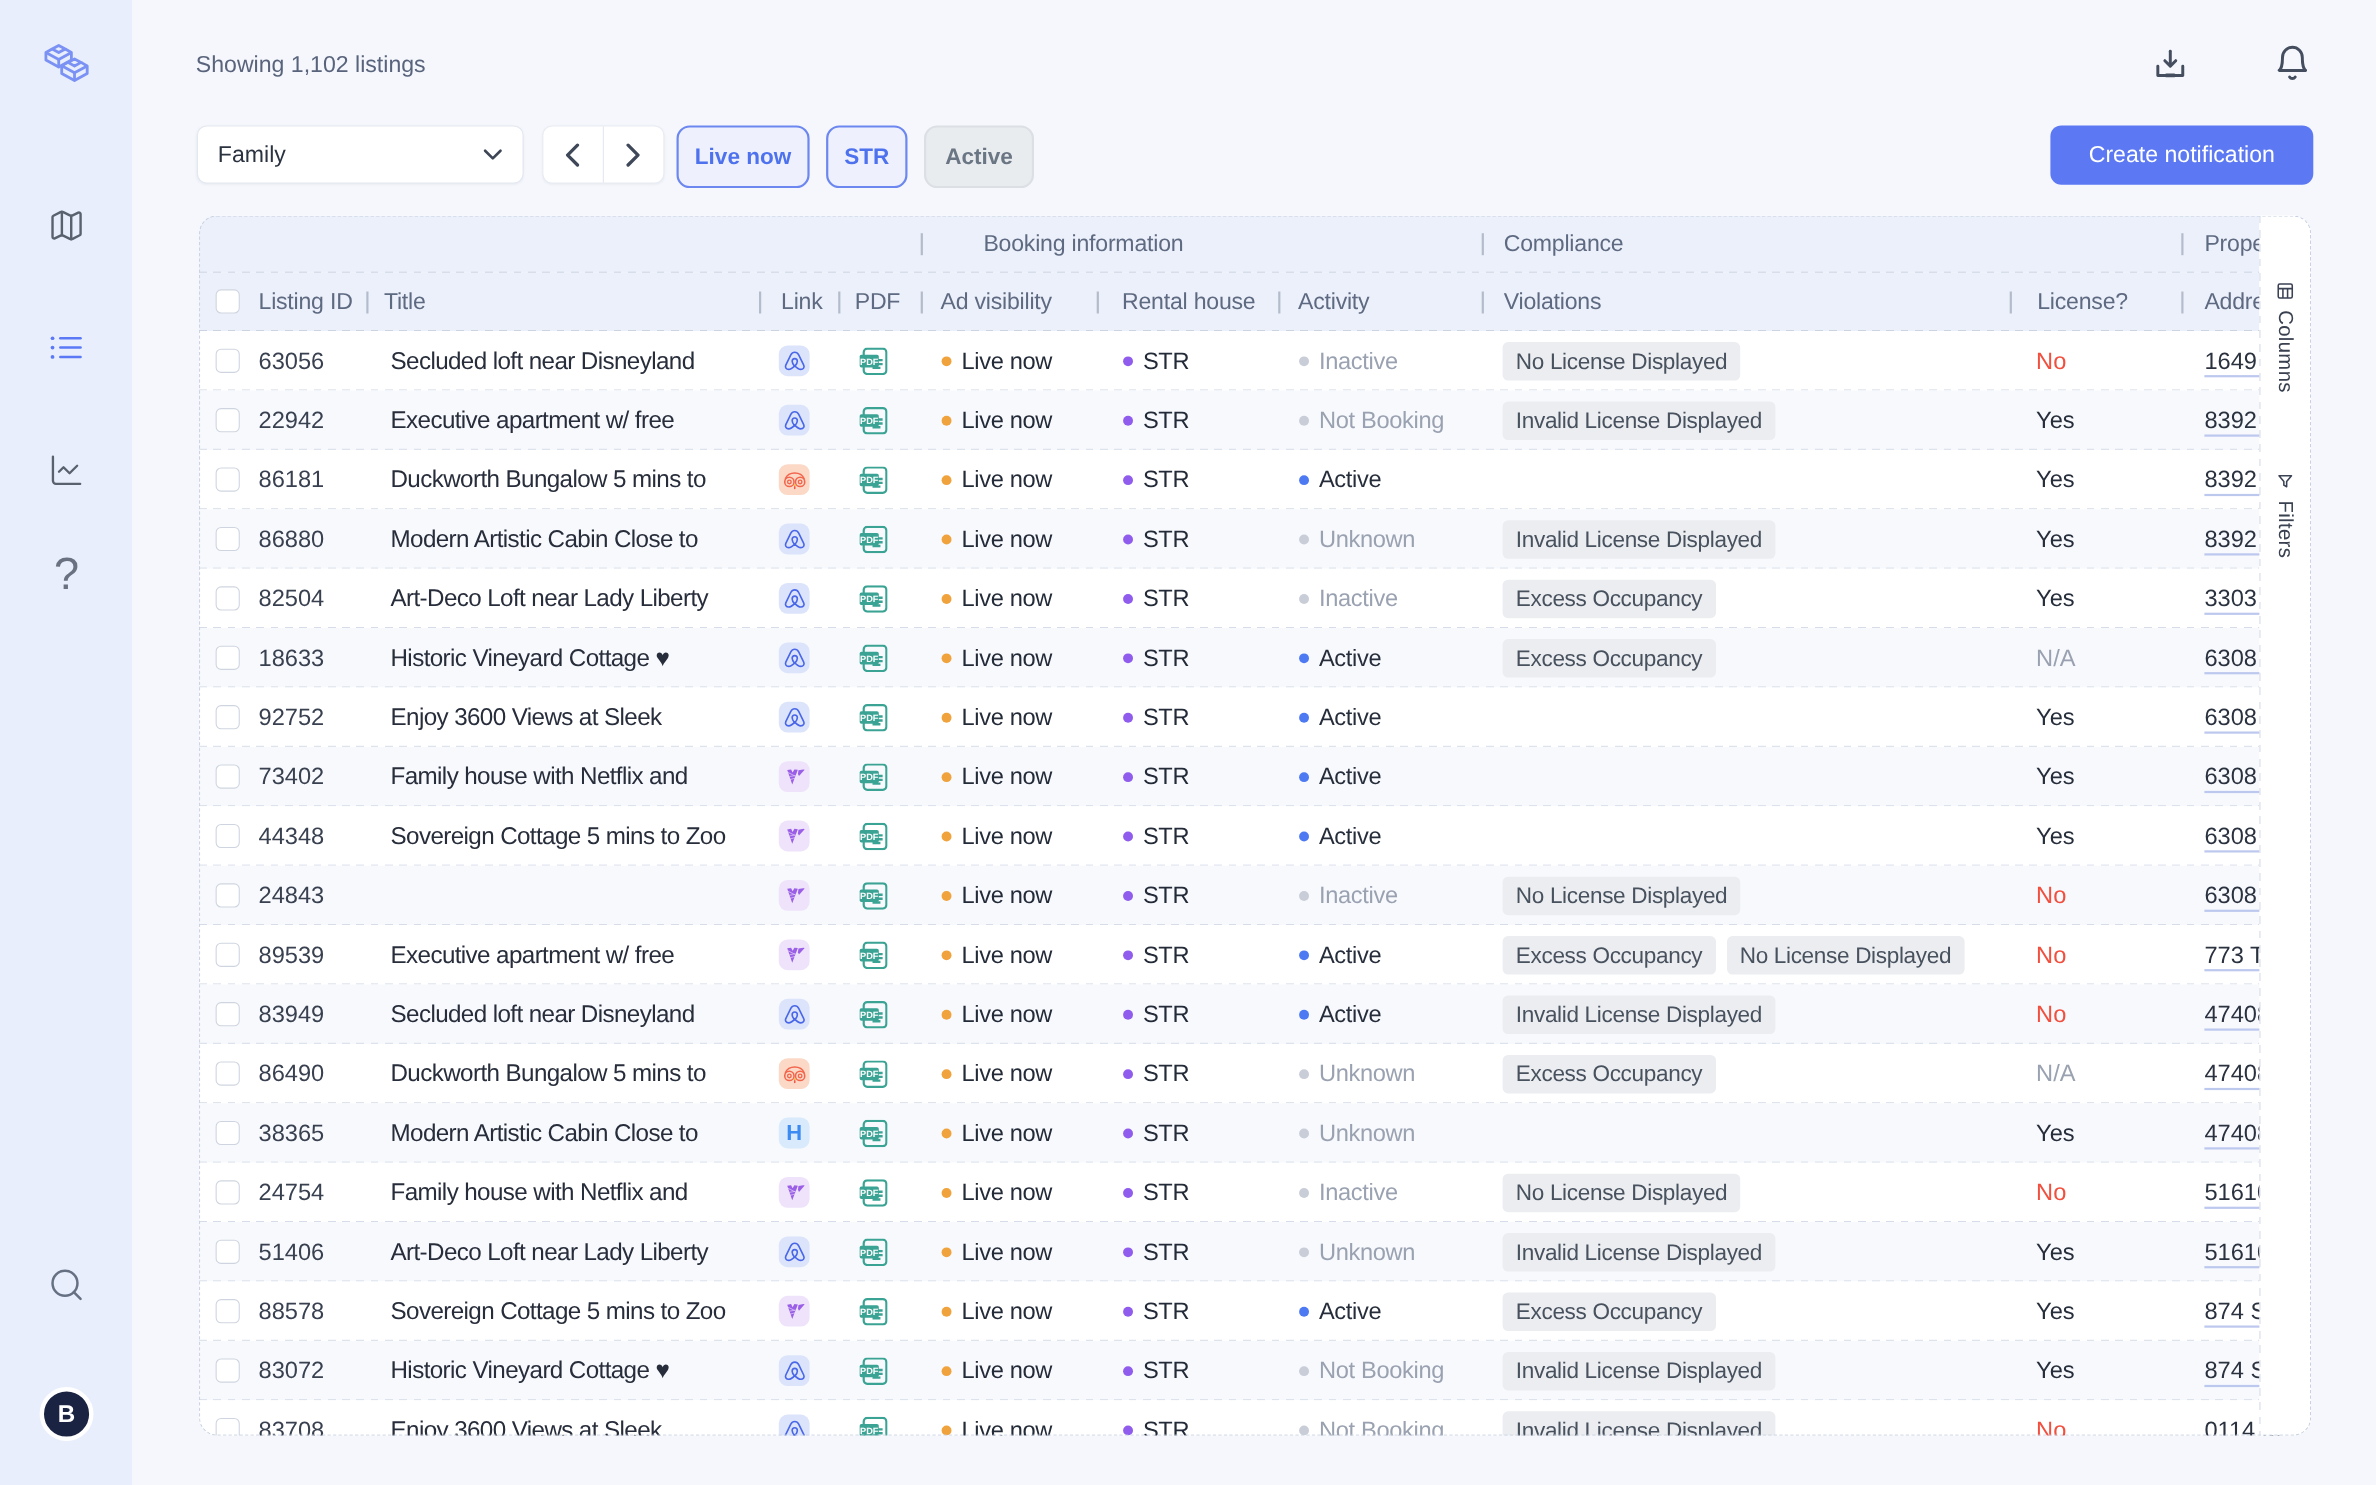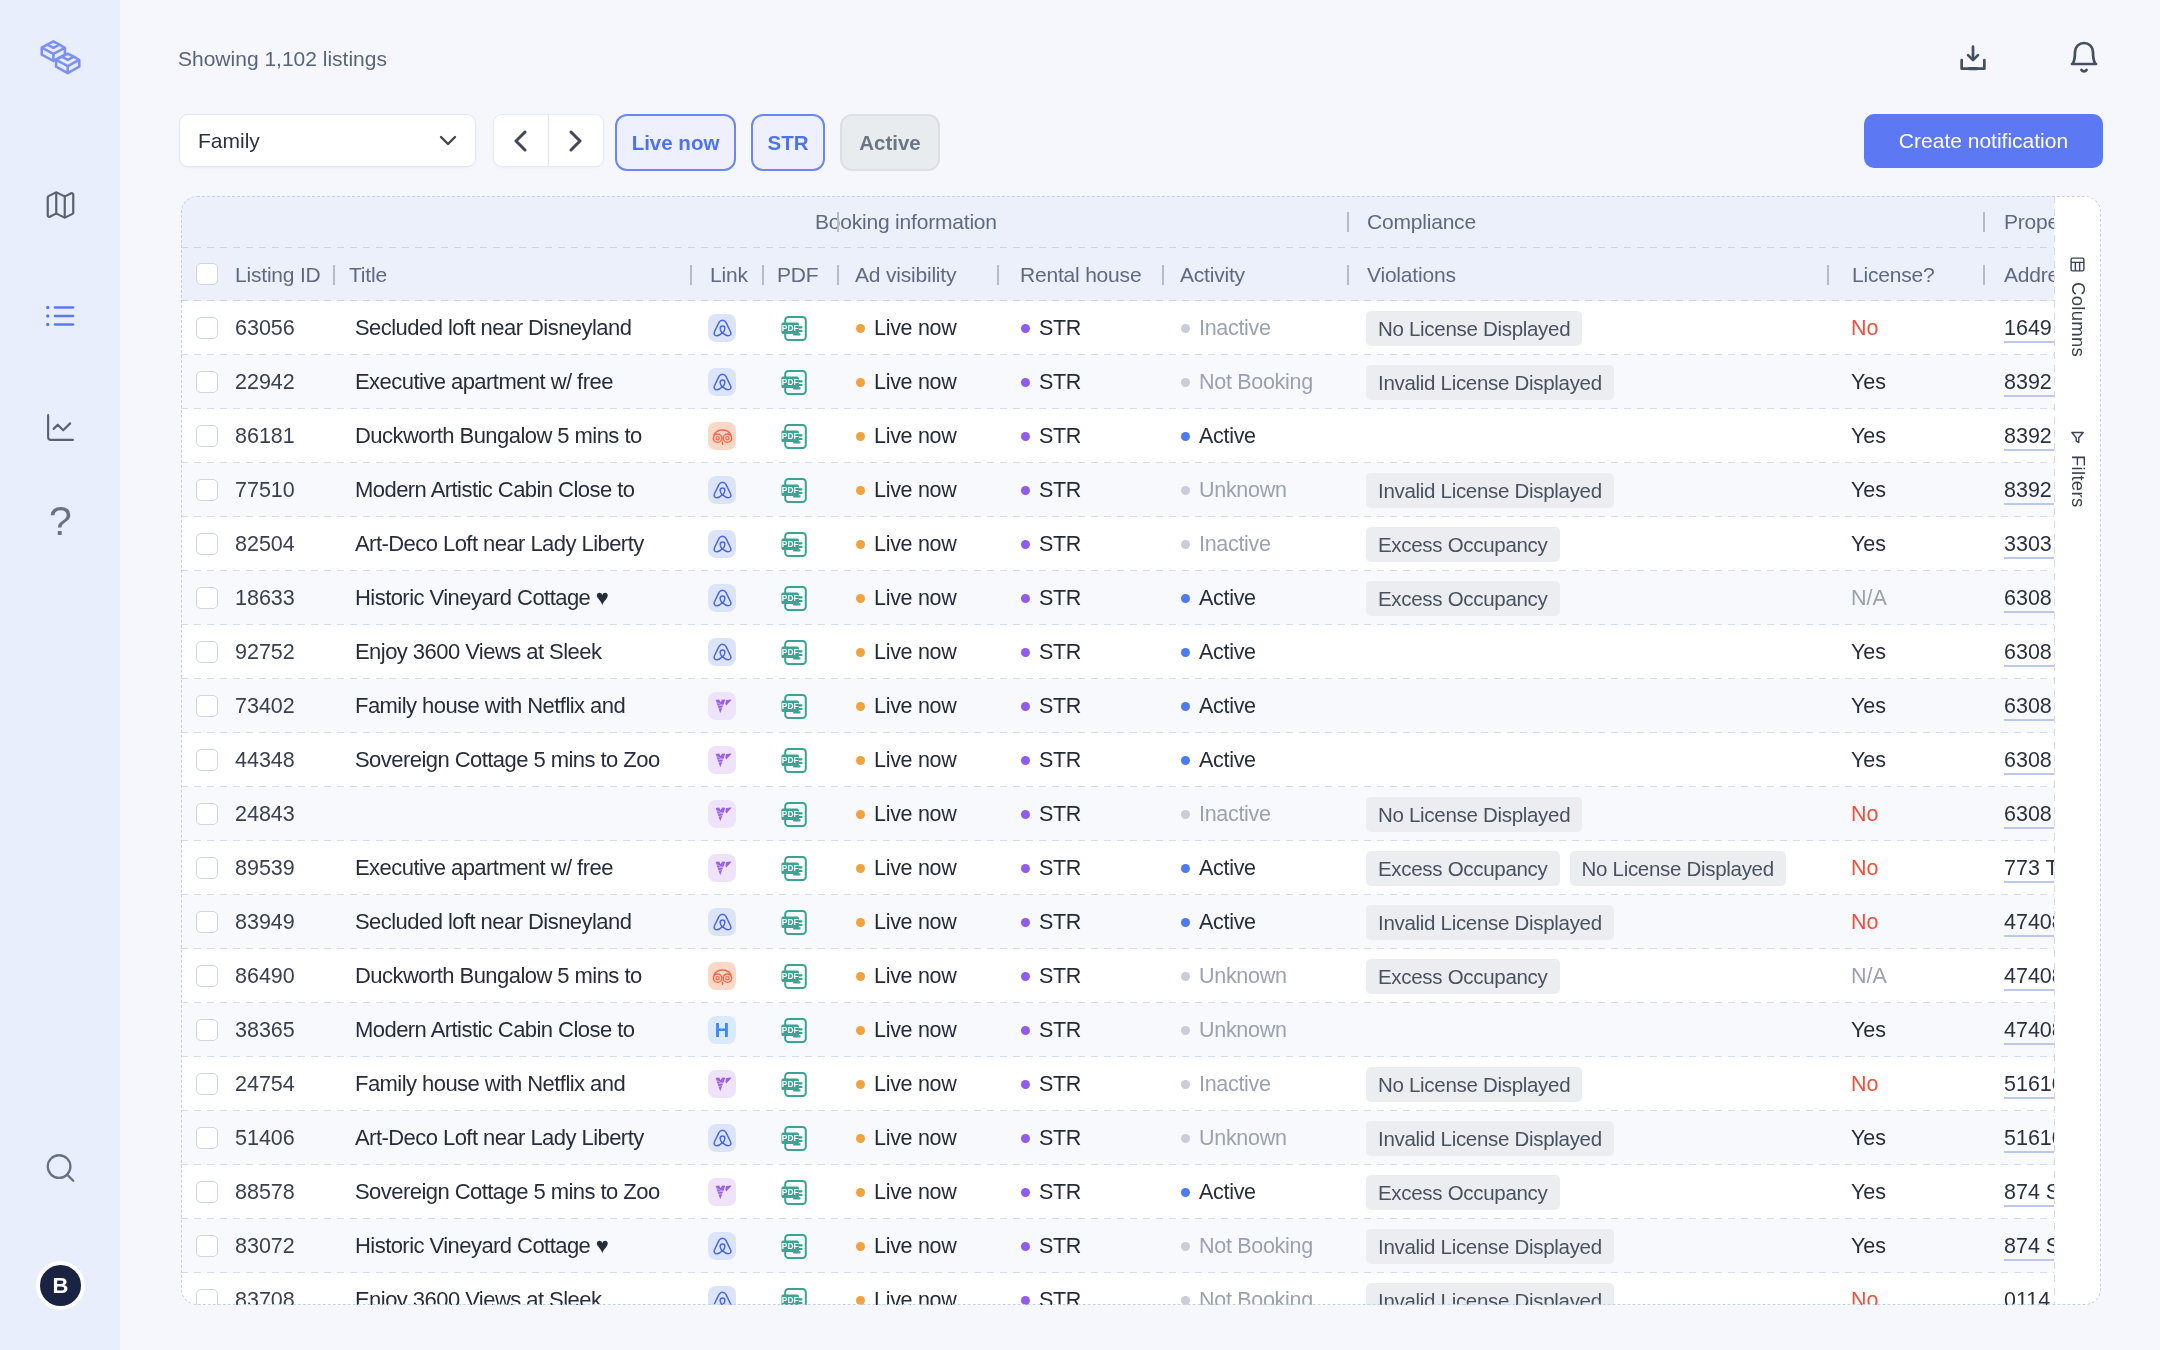--- a/index.html
+++ b/index.html
@@ -128,21 +128,21 @@
         <path d="m2 2 9 9-9 9"></path>
       </svg>
     </div>
   </div>
 <div class="chipbtn cblue" style="left:615px;width:121px">Live now</div>
 <div class="chipbtn cblue" style="left:751px;width:74px">STR</div>
 <div class="chipbtn cgray" style="left:840px;width:100px">Active</div>
 <div class="create">Create notification</div>
 <div class="tablewrap">
 <div class="ghead">
-      <span class="hlabel" style="left:634px">Booking information</span>
+      <span class="hlabel" style="left:713px">Booking information</span>
       <span class="hlabel" style="left:1186px">Compliance</span>
       <span class="hlabel" style="left:1823px">Properties</span>
       <span class="sep" style="left:656px"></span>
       <span class="sep" style="left:1166px"></span>
       <span class="sep" style="left:1802px"></span>
     </div>
 <div class="chead">
       <span class="cb" style="left:15px"></span>
       <span class="hlabel" style="left:54px">Listing ID</span>
       <span class="hlabel" style="left:168px">Title</span>
@@ -257,21 +257,21 @@
         </span>
         <span class="cvis"><i class="dot" style="background:#f0a33c"></i><b class="vt">Live now</b></span>
         <span class="crent"><i class="dot" style="background:#8f5ced"></i><b class="vt">STR</b></span>
         <span class="cact"><i class="dot" style="background:#4d7af2"></i><b class="vt txd">Active</b></span>
         <span class="cvio"></span>
         <span class="clic txd">Yes</span>
         <span class="caddr"><u>8392 N</u></span>
       </div>
 <div class="tr">
         <span class="cb"></span>
-        <span class="cid">77510</span>
+        <span class="cid">86880</span>
         <span class="ctitle">Modern Artistic Cabin Close to</span>
         <span class="clink">
           <span class="badge ba">
             <svg width="21" height="21" viewBox="0 0 24 24" fill="none" stroke="#4a67e8" stroke-width="1.7" stroke-linecap="round" stroke-linejoin="round">
               <path d="M5.7 20.4c-2.6 0-4-2.1-3-4.4L7.9 5.3C8.8 3.5 10.2 2.6 12 2.6s3.2.9 4.1 2.7l5.2 10.7c1.1 2.3-.4 4.4-3 4.4-1.7 0-3.9-1.3-6.3-3.8-2.4 2.5-4.6 3.8-6.3 3.8z"></path>
               <path d="M12 9.1c1.6 0 2.7 1.2 2.7 2.9 0 1.9-1.3 3.8-2.7 5.3-1.4-1.5-2.7-3.4-2.7-5.3 0-1.7 1.1-2.9 2.7-2.9z"></path>
             </svg>
           </span>
         </span>
         <span class="cpdf">

